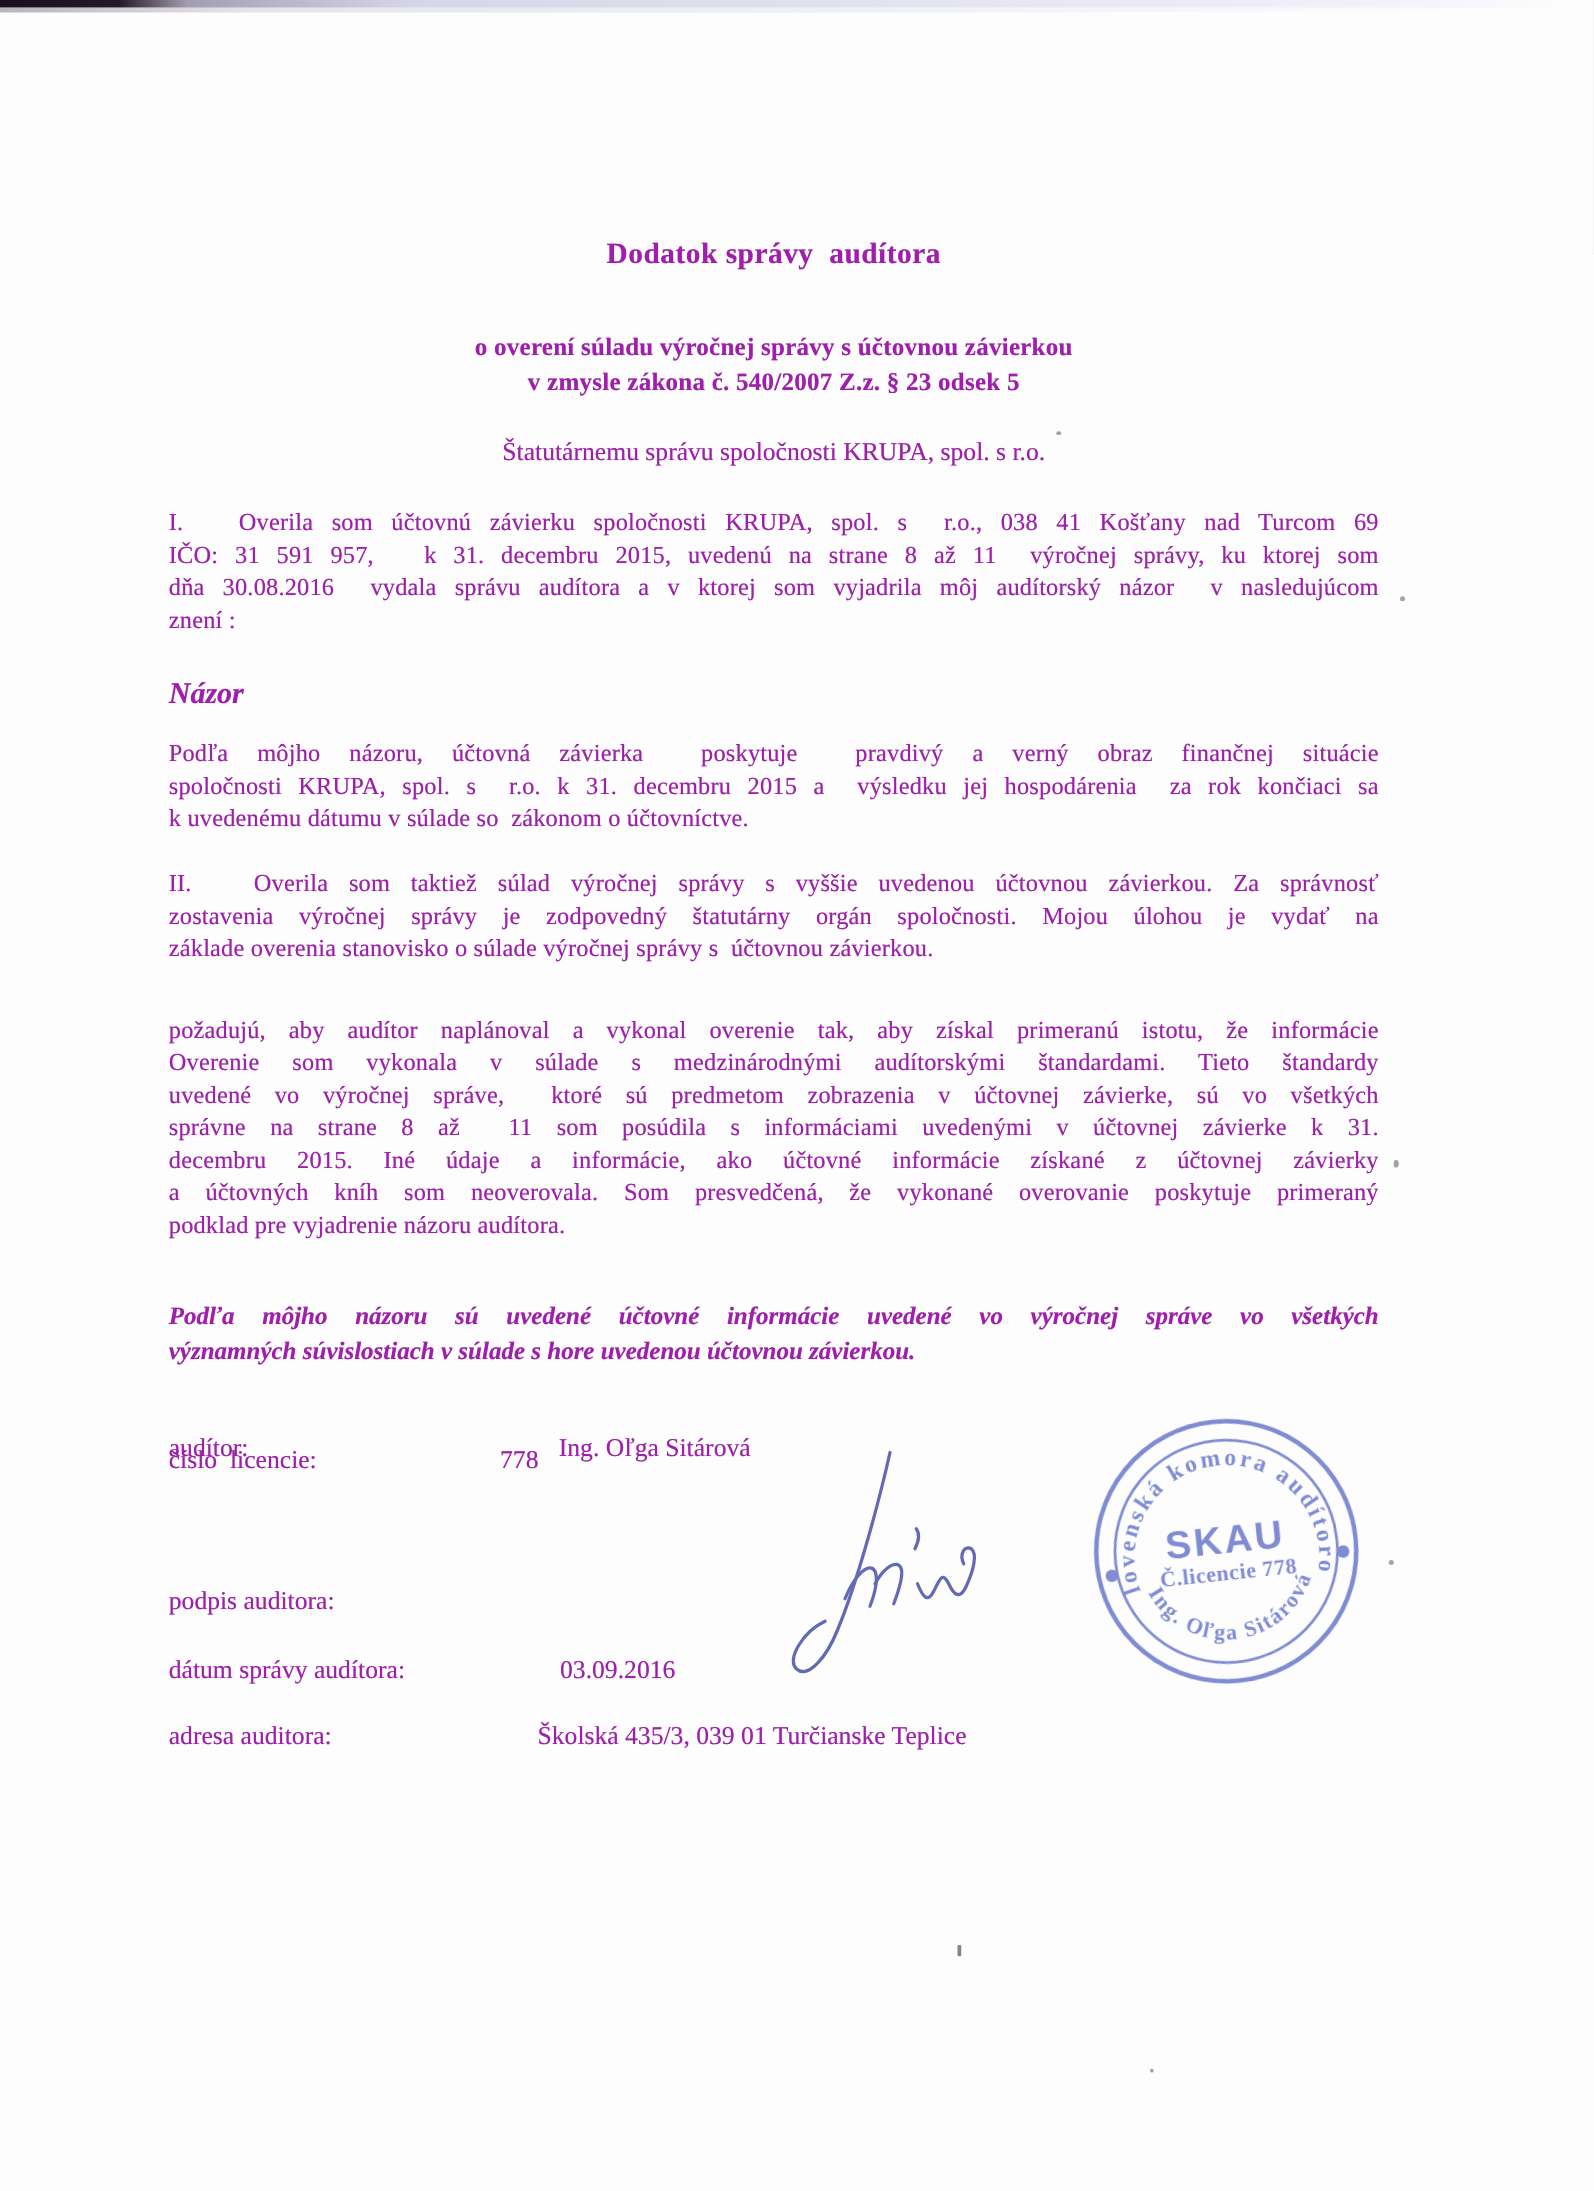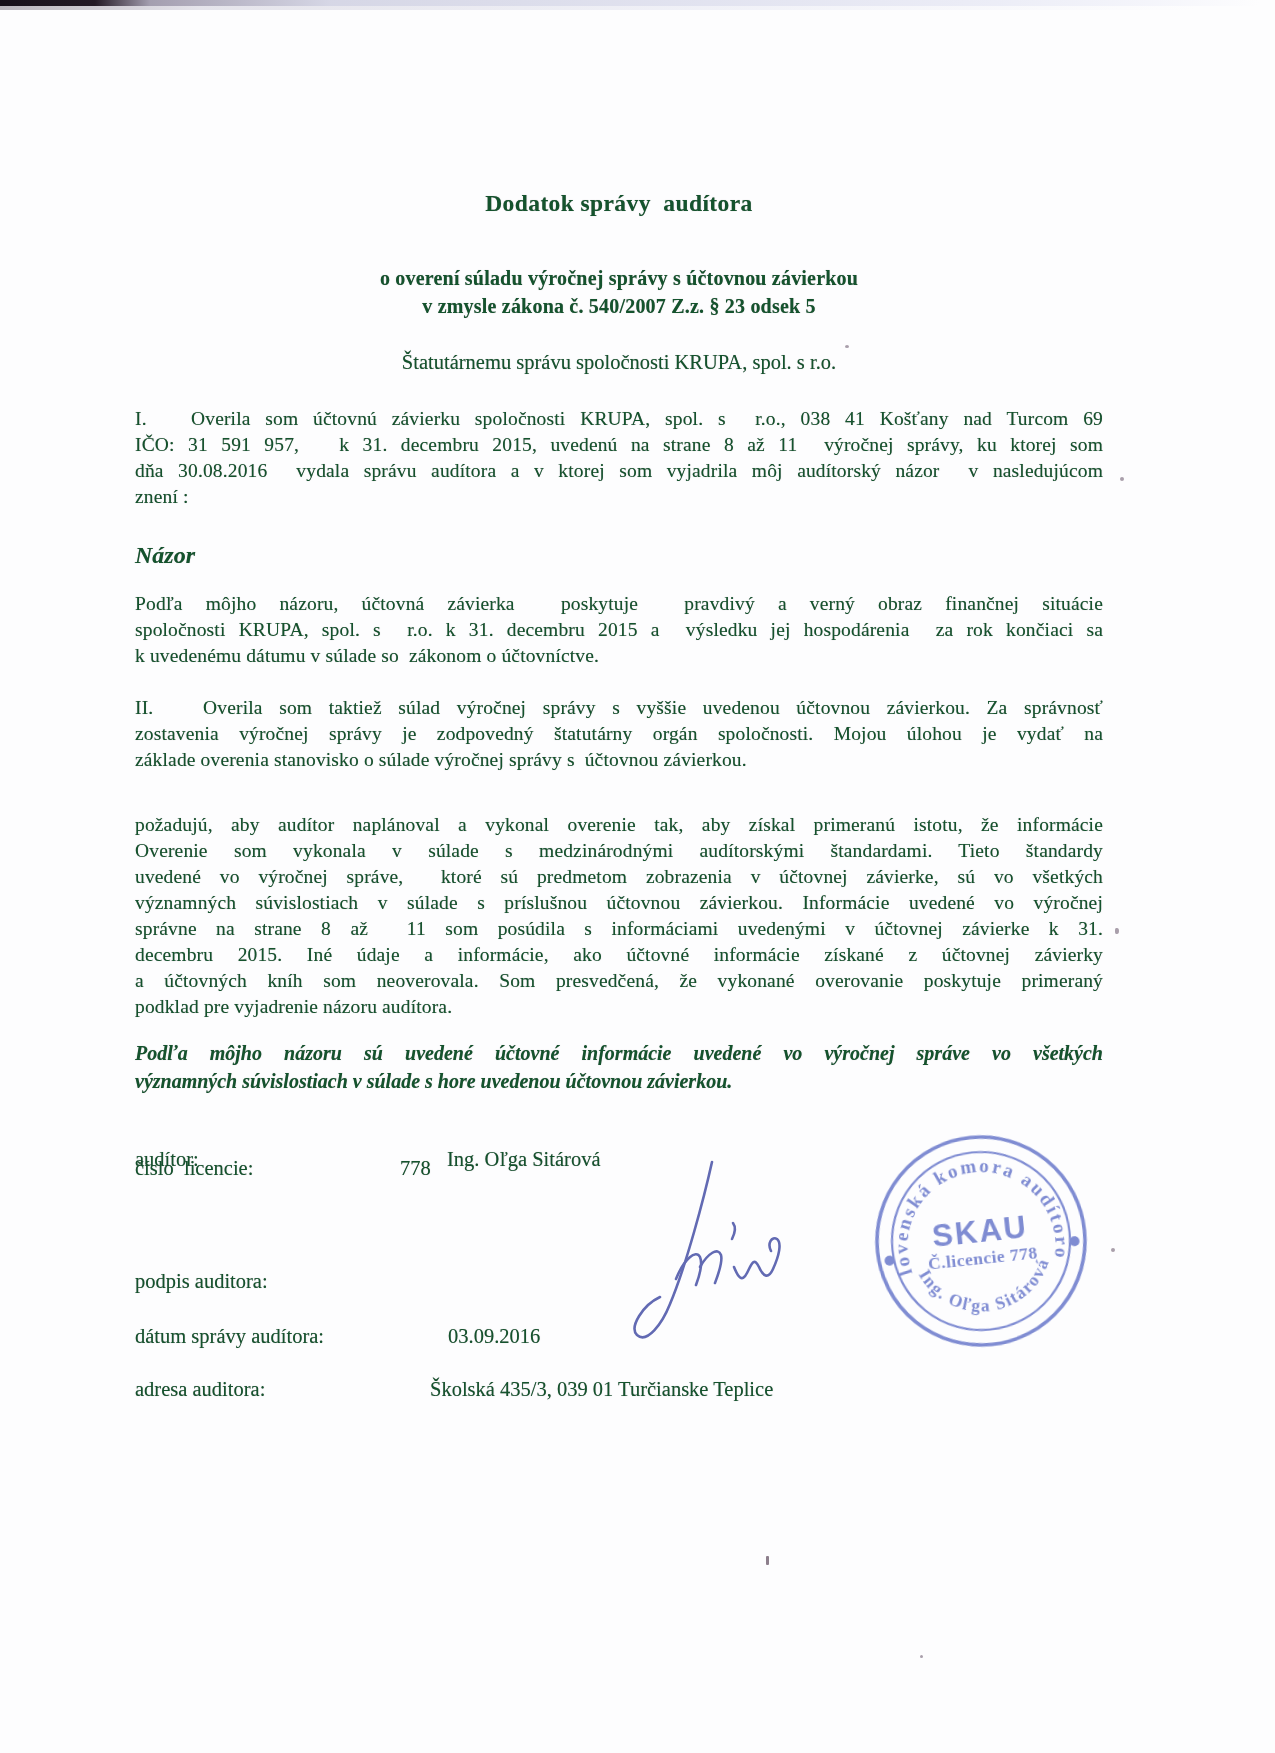--- a/index.html
+++ b/index.html
@@ -3,21 +3,21 @@
 <meta charset="utf-8">
 <style>
   html,body { margin:0; padding:0; background:#e8e8e8; }
   .page {
     position:relative;
     width:1275px; height:1753px;
     margin:0 auto;
     background:#fdfdfe;
     overflow:hidden;
     font-family:"Liberation Serif", serif;
-    color:#14532d;
+    color:#a21caf;
   }
   .txt { text-shadow:0 0 .7px rgba(77,59,72,.5); }
   .block { position:absolute; left:135px; width:968px; }
   .center { text-align:center; }
   .b { font-weight:bold; }
   .bi { font-weight:bold; font-style:italic; }
   .body-size { font-size:19.5px; line-height:26px; letter-spacing:.15px; }
   .jline { text-align:justify; text-align-last:justify; }
   .lline { text-align:left; }
 
@@ -110,21 +110,20 @@
   <div class="block body-size txt para-ii">
     <div class="jline">II.&nbsp;&nbsp;&nbsp;Overila som taktiež súlad výročnej správy s vyššie uvedenou účtovnou závierkou. Za správnosť</div>
     <div class="jline">zostavenia výročnej správy je zodpovedný štatutárny orgán spoločnosti. Mojou úlohou je vydať na</div>
     <div class="lline">základe overenia stanovisko o súlade výročnej správy s&nbsp; účtovnou závierkou.</div>
   </div>
 
   <div class="block body-size txt scope-para">
     <div class="jline">požadujú, aby audítor naplánoval a&nbsp;vykonal overenie tak, aby získal primeranú istotu, že informácie</div>
     <div class="jline">Overenie som vykonala v&nbsp;súlade s&nbsp;medzinárodnými audítorskými štandardami. Tieto štandardy</div>
     <div class="jline">uvedené vo výročnej správe,&nbsp; ktoré sú predmetom zobrazenia v&nbsp;účtovnej závierke, sú vo všetkých</div>
-    <div class="jline">významných súvislostiach v súlade s&nbsp;príslušnou účtovnou závierkou. Informácie uvedené vo výročnej</div>
     <div class="jline">správne na strane 8 až&nbsp; 11 som posúdila s&nbsp;informáciami uvedenými v&nbsp;účtovnej závierke k&nbsp;31.</div>
     <div class="jline">decembru 2015. Iné údaje a&nbsp;informácie, ako účtovné informácie získané z&nbsp;účtovnej závierky</div>
     <div class="jline">a&nbsp;účtovných kníh som neoverovala. Som presvedčená, že vykonané overovanie poskytuje primeraný</div>
     <div class="lline">podklad pre vyjadrenie názoru audítora.</div>
   </div>
 
   <div class="block bi txt closing">
     <div class="jline">Podľa môjho názoru sú uvedené účtovné informácie uvedené vo výročnej správe vo všetkých</div>
     <div class="lline">významných súvislostiach v súlade s hore uvedenou účtovnou závierkou.</div>
   </div>

